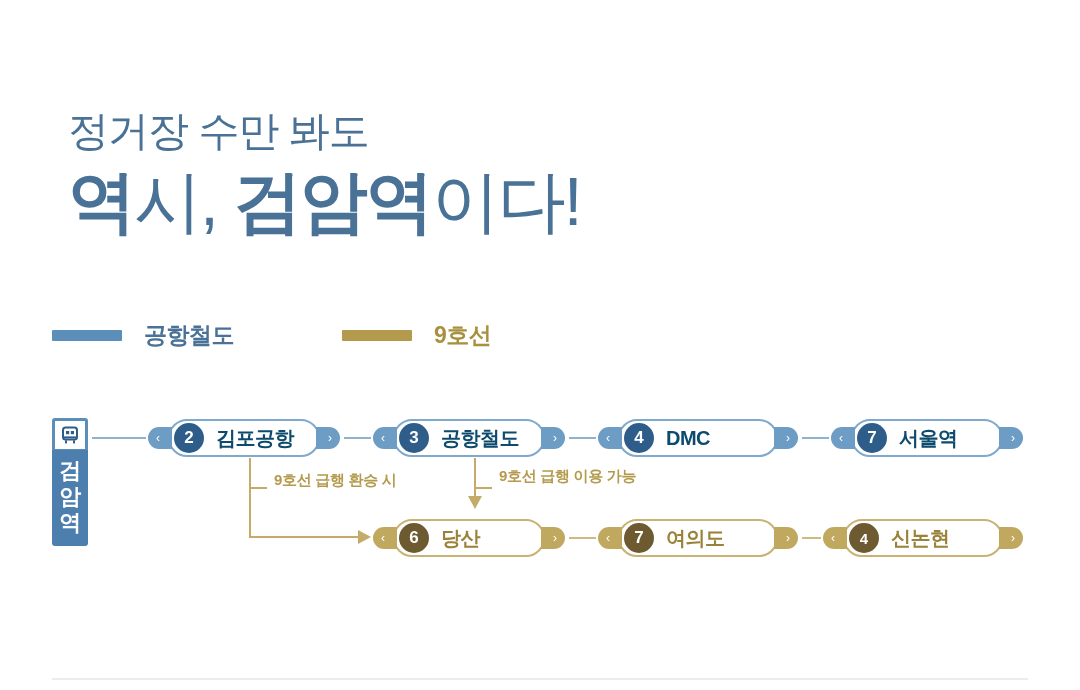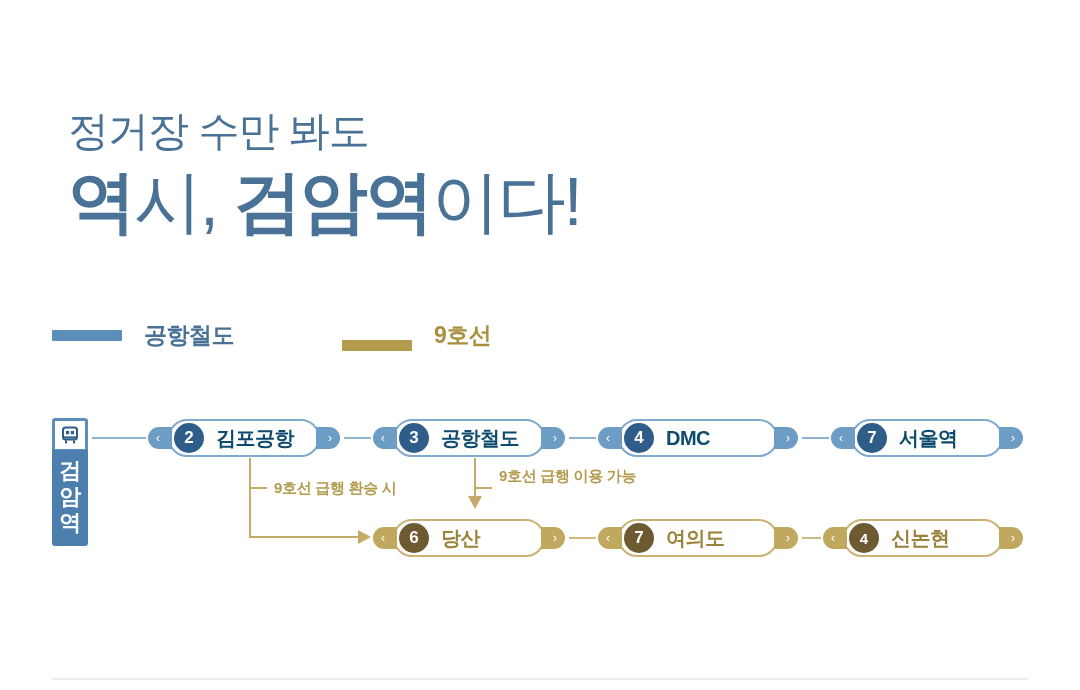--- a/index.html
+++ b/index.html
@@ -30,21 +30,21 @@
     letter-spacing: -2px;
     color: #4a7296;
     white-space: nowrap;
   }
   .headline-2 .bold { font-weight: 700; }
   .headline-2 .light { font-weight: 400; }
 
   
   .legend { position: absolute; left: 52px; top: 320px; display: flex; align-items: center; }
   .legend-item { display: flex; align-items: center; }
-  .legend-item + .legend-item { margin-left: 108px; align-items: flex-end; }
+  .legend-item + .legend-item { margin-left: 108px; }
   .legend-swatch { width: 70px; height: 11px; border-radius: 1px; }
   .legend-swatch.blue { background: #5b8fba; }
   .legend-swatch.gold { background: #b39a4d; }
   .legend-label {
     margin-left: 22px;
     font-size: 23px;
     font-weight: 700;
     letter-spacing: -0.5px;
     white-space: nowrap;
   }
@@ -231,21 +231,21 @@
     <div class="rail blue" style="left:802px; top:37px; width:27px;"></div>
 
     <div class="rail gold" style="left:569px; top:137px; width:27px;"></div>
     <div class="rail gold" style="left:802px; top:137px; width:19px;"></div>
 
     <div class="branch-v" style="left:249px; top:58px; height:78px;"></div>
     <div class="branch-h" style="left:249px; top:136px; width:112px;"></div>
     <div class="arrowhead right" style="left:358px; top:130px;"></div>
 
     <div class="note-dash" style="left:249px; top:87px;"></div>
-    <div class="note" style="left:274px; top:79px;">9호선 급행 환승 시</div>
+    <div class="note" style="left:274px; top:71px;">9호선 급행 환승 시</div>
 
     <div class="drop-v" style="left:474px; top:58px; height:40px;"></div>
     <div class="arrowhead down" style="left:468px; top:96px;"></div>
     <div class="note-dash" style="left:474px; top:87px;"></div>
     <div class="note" style="left:499px; top:67px;">9호선 급행 이용 가능</div>
 
     <div class="station blue" style="left:168px; top:19px; width:152px;">
       <span class="tab left">‹</span>
       <span class="st-num">2</span>
       <span class="st-name">김포공항</span>

